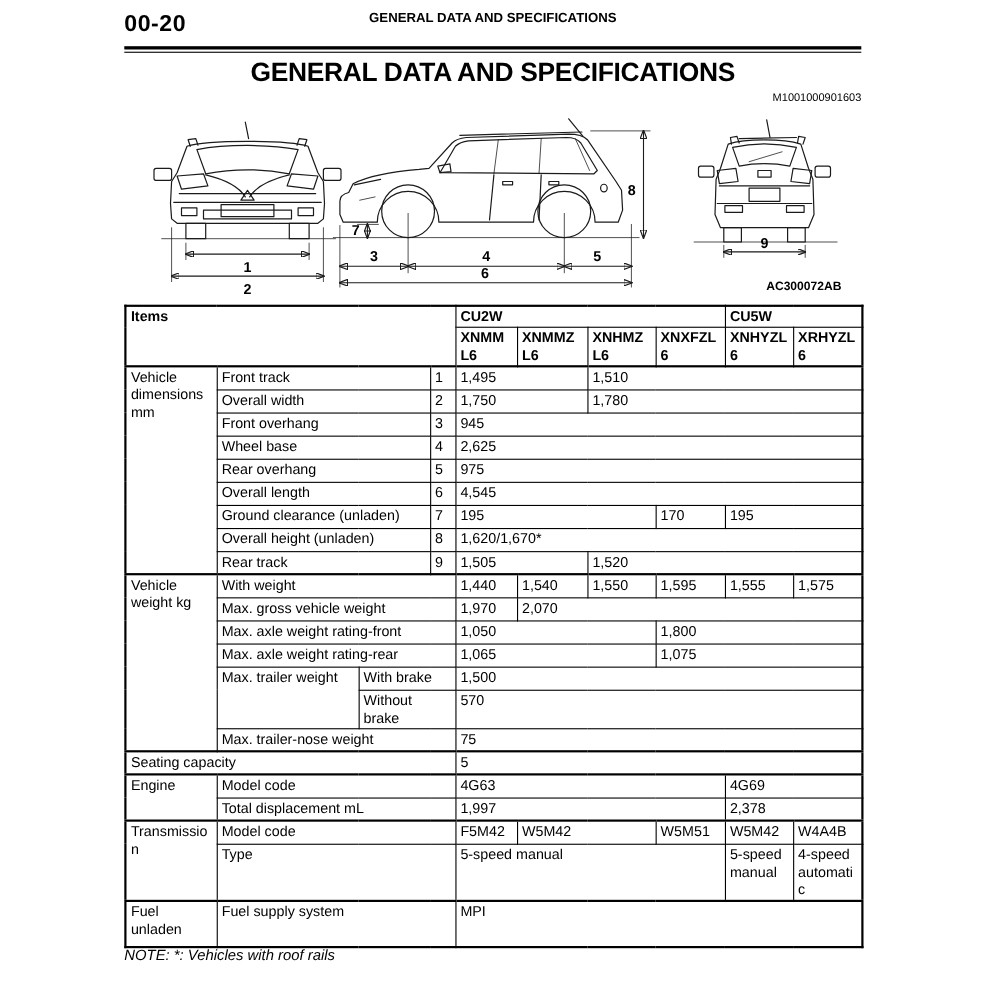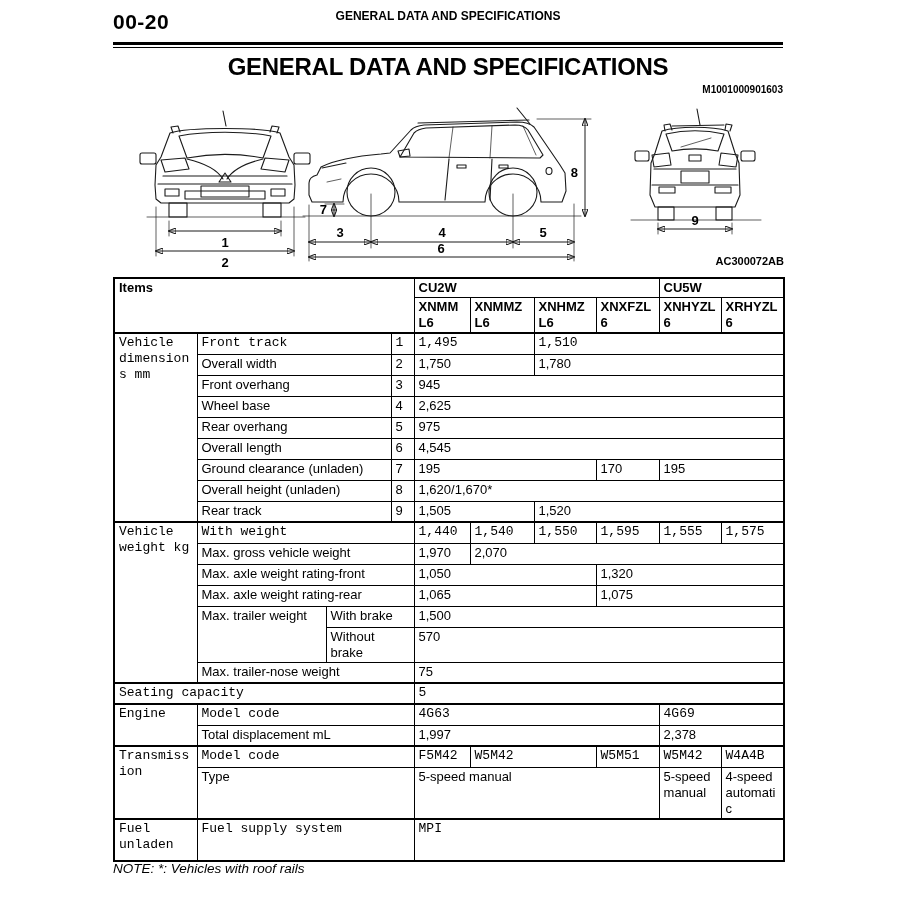--- a/index.html
+++ b/index.html
@@ -13,22 +13,22 @@
 
   
   .page-num { left:113px; top:10px; font-size:21px; font-weight:bold; letter-spacing:0.5px; }
   .hdr-center { left:113px; top:9px; width:670px; text-align:center; line-height:1.25; }
   .hdr-section { font-size:13px; font-weight:bold; }
   .hdr-subsection { font-size:12px; font-weight:bold; }
   .hdr-rule { left:113px; top:42px; width:670px; height:6px;
               border-top:3px solid #000; border-bottom:1px solid #000; }
   .doc-title { left:113px; top:53px; width:670px; text-align:center;
                font-size:24px; font-weight:bold; letter-spacing:-0.3px; }
-  .doc-code { left:113px; top:84px; width:670px; text-align:right; font-size:10px;font-weight:bold; }
-  .fig-code { left:127px; top:255px; width:657px; text-align:right; font-size:11px; font-weight:bold; }
+  .doc-code { left:113px; top:84px; width:670px; text-align:right; font-size:10px; }
+  .fig-code { left:108px; top:255px; width:657px; text-align:right; font-size:11px; font-weight:bold; }
 
   
   svg.figure { position:absolute; left:113px; top:103px; }
   svg.figure path, svg.figure line, svg.figure rect, svg.figure circle, svg.figure ellipse, svg.figure polyline {
     fill:none; stroke:#1b1b1b; stroke-width:1.1; stroke-linejoin:round; stroke-linecap:round;
   }
   svg.figure .thin { stroke-width:0.7; }
   svg.figure .dim  { stroke-width:1; }
   svg.figure text { fill:#000; stroke:none; font-family:"Liberation Sans",sans-serif;
                     font-size:13px; font-weight:bold; }
@@ -37,21 +37,21 @@
   table.spec { position:absolute; left:113px; top:277px; width:670px;
                border-collapse:collapse; table-layout:fixed;
                font-size:13px; border:2px solid #000; }
   .spec th, .spec td { border:1px solid #000; padding:1px 4px; text-align:left;
                        vertical-align:top; line-height:16px; overflow-wrap:break-word; }
   .spec th { font-weight:bold; }
   .spec td { font-weight:normal; }
   .spec tr { height:21px; }
   .spec tr.hdr1 { height:18px;margin-left:32px; }
   .spec tr.hdr2 { height:20px; }
-  .spec tr.gt th, .spec tr.gt td { border-top:2px solid #000;font-family:Liberation Mono, monospace; }
+  .spec tr.gt th, .spec tr.gt td { border-top:2px solid #000; }
   .spec tr.h42 td { height:42px; }
 
   
   .note { left:113px; top:861px; font-size:13.5px; font-style:italic; }
 </style>
 </head>
 <body>
 
 <div class="abs page-num">00-20</div>
 <div class="abs hdr-center">
@@ -264,21 +264,21 @@
     <td>1,575</td>
   </tr>
   <tr>
     <td colspan="3">Max. gross vehicle weight</td>
     <td>1,970</td>
     <td colspan="5">2,070</td>
   </tr>
   <tr>
     <td colspan="3">Max. axle weight rating-front</td>
     <td colspan="3">1,050</td>
-    <td colspan="3">1,320</td>
+    <td colspan="3">1,800</td>
   </tr>
   <tr>
     <td colspan="3">Max. axle weight rating-rear</td>
     <td colspan="3">1,065</td>
     <td colspan="3">1,075</td>
   </tr>
   <tr>
     <td rowspan="2">Max. trailer weight</td>
     <td colspan="2">With brake</td>
     <td colspan="6">1,500</td>

